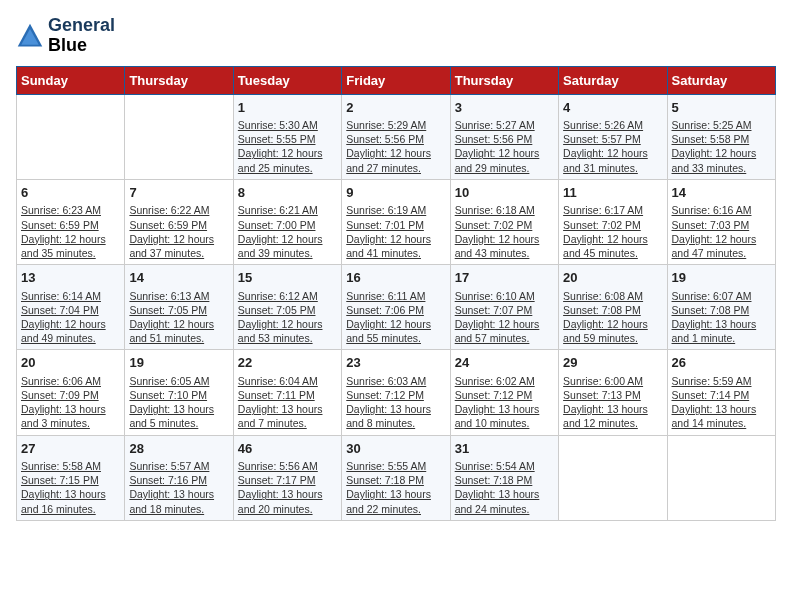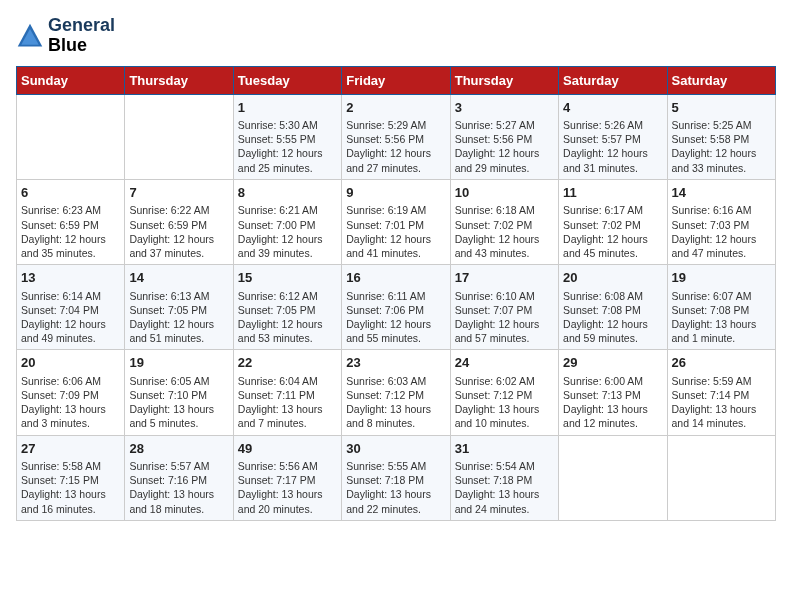--- a/index.html
+++ b/index.html
@@ -80,20 +80,21 @@
     }
     .day-number {
       font-weight: bold;
       font-size: 13px;
       display: block;
       margin-bottom: 2px;
     }
     .cell-content {
       font-size: 10.5px;
       color: #333;
+      text-decoration: underline;
     }
     .empty-cell {
       background: #fff !important;
     }
   </style>
 </head>
 <body>
 
 <div class="header-section">
   <div class="logo">
@@ -242,21 +243,21 @@
       <tr>
         <td>
           <span class="day-number">27</span>
           <div class="cell-content">Sunrise: 5:58 AM<br>Sunset: 7:15 PM<br>Daylight: 13 hours and 16 minutes.</div>
         </td>
         <td>
           <span class="day-number">28</span>
           <div class="cell-content">Sunrise: 5:57 AM<br>Sunset: 7:16 PM<br>Daylight: 13 hours and 18 minutes.</div>
         </td>
         <td>
-          <span class="day-number">49</span>
+          <span class="day-number">46</span>
           <div class="cell-content">Sunrise: 5:56 AM<br>Sunset: 7:17 PM<br>Daylight: 13 hours and 20 minutes.</div>
         </td>
         <td>
           <span class="day-number">30</span>
           <div class="cell-content">Sunrise: 5:55 AM<br>Sunset: 7:18 PM<br>Daylight: 13 hours and 22 minutes.</div>
         </td>
         <td>
           <span class="day-number">31</span>
           <div class="cell-content">Sunrise: 5:54 AM<br>Sunset: 7:18 PM<br>Daylight: 13 hours and 24 minutes.</div>
         </td>

